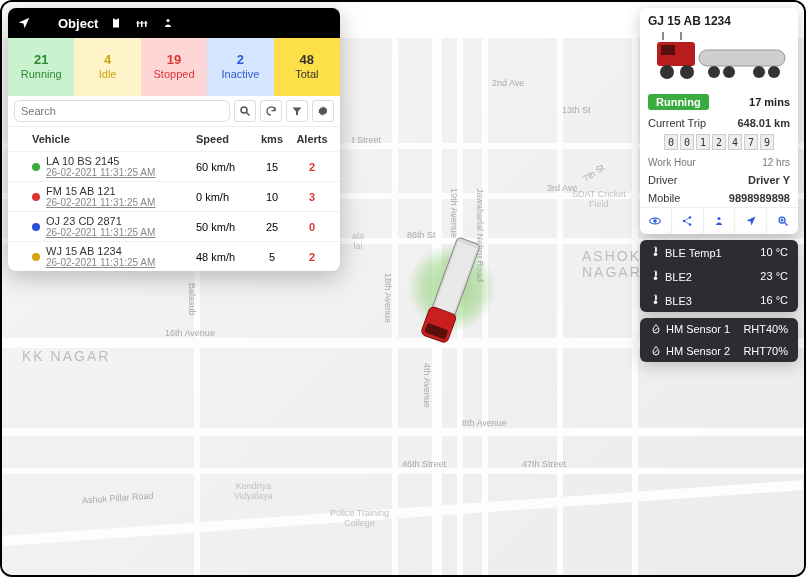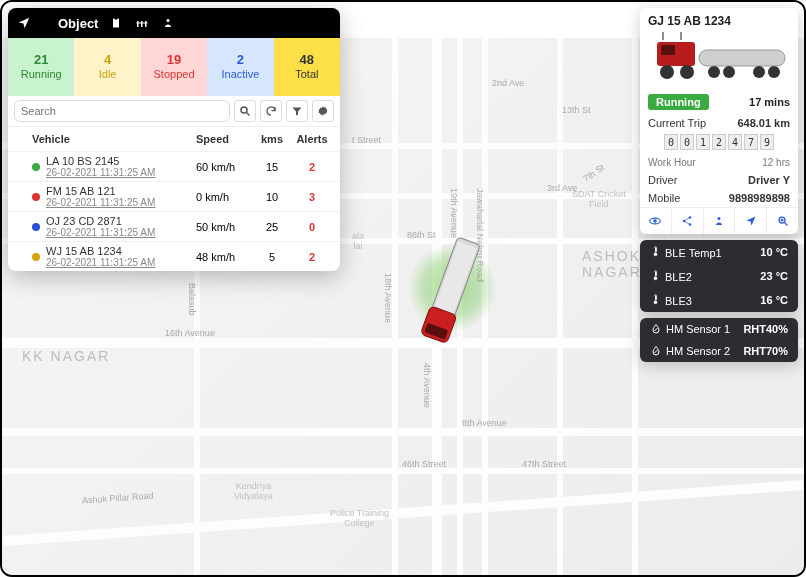--- a/index.html
+++ b/index.html
@@ -53,21 +53,21 @@
 .badge { background:#3aab3f; color:#fff; font-size:11px; padding:2px 8px; border-radius:3px; font-weight:600;}
 .mins { font-size:11px; font-weight:700; color:#222;}
 .kv { display:flex; justify-content:space-between; padding:3px 8px; font-size:11px; color:#333;}
 .kv .v { font-weight:700;}
 .odo { display:flex; gap:2px; padding:2px 8px 4px 8px; justify-content:center;}
 .odo span { width:14px; height:16px; background:#eee; border:1px solid #ccc; font-size:10px; display:flex; align-items:center; justify-content:center; font-family:monospace; color:#333;}
 .icon-row { display:flex; border-top:1px solid #eee;}
 .icon-row .ib { flex:1; height:26px; display:flex; align-items:center; justify-content:center; border-right:1px solid #eee; color:#2b5dd6; cursor:pointer;}
 .icon-row .ib:last-child{border-right:none;}
 .sensor-row { display:flex; justify-content:space-between; padding:5px 10px; font-size:11px; align-items:center;}
-.sensor-row .sv { font-weight:700;}
+.sensor-row .sv { font-weight:400;}
 .sensor-row svg { margin-right:4px; flex-shrink:0;}
 .sensor-left{display:flex;align-items:flex-end;}
 
 .truck-marker { position:absolute; top:190px; left:420px; z-index:5;}
 .pulse { position:absolute; width:90px; height:90px; border-radius:50%; background: radial-gradient(circle, rgba(107,196,75,0.6) 0%, rgba(107,196,75,0.35) 45%, rgba(107,196,75,0) 70%); top:15px; left:-15px;}
 </style>
 </head>
 <body>
 
 <div class="window">

